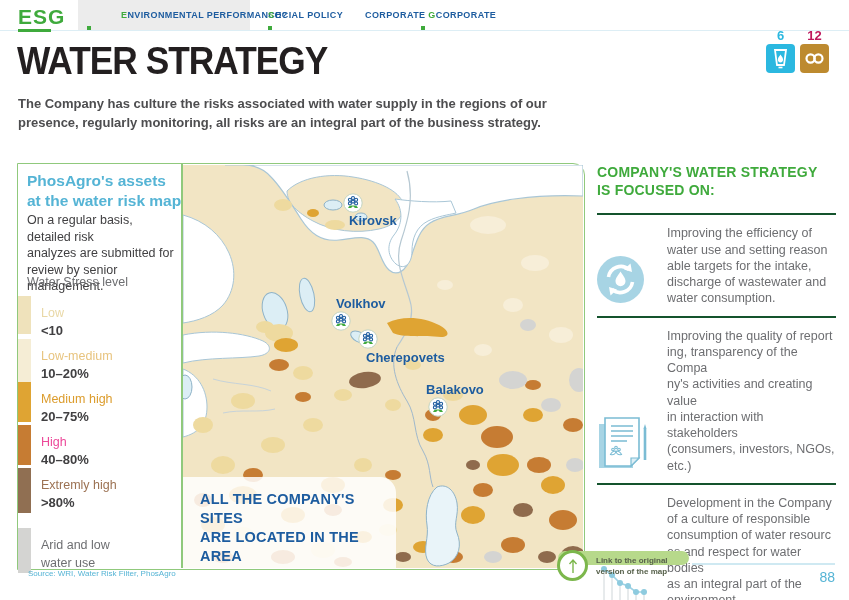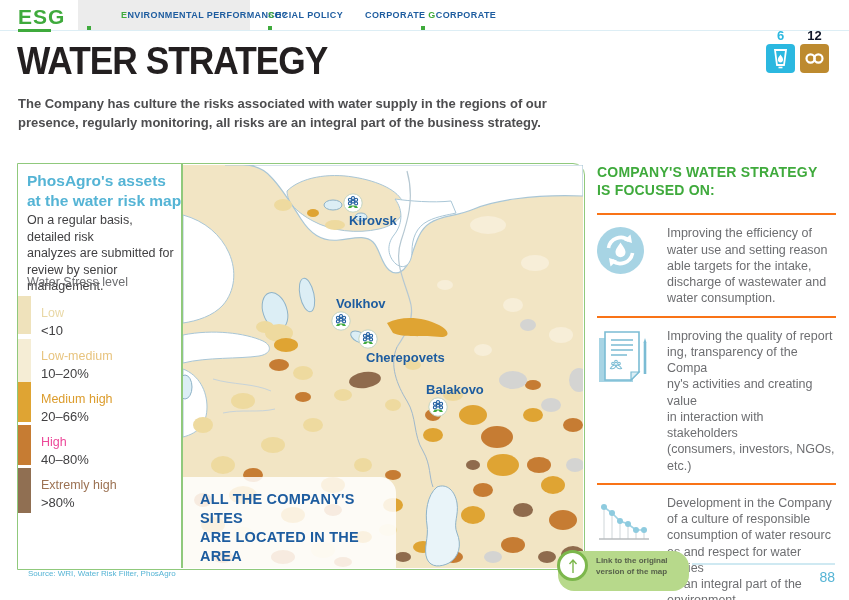--- a/index.html
+++ b/index.html
@@ -27,42 +27,42 @@
   .panel{left:17px;top:163px;width:566px;height:405px;border:1.5px solid #90c97c;border-radius:0 12px 12px 0;pointer-events:none;}
   .vline{left:181px;top:164px;width:2px;height:404px;background:#90c97c;}
   .sb-head{left:27px;top:171px;font-size:15.5px;font-weight:700;color:#55b4d5;line-height:1.3;}
   .sb-desc{left:27px;top:212px;width:152px;font-size:12.5px;color:#414042;line-height:1.32;}
   .sb-stress{left:27px;top:275px;font-size:12.5px;color:#6d6e71;}
   .legend{left:18px;top:296px;width:160px;}
   .lrow{display:flex;}
   .sw{width:13px;flex:0 0 13px;}
   .ltxt{padding-left:10px;padding-top:7px;}
   .lt{font-size:12.5px;line-height:15px;}
-  .lv{font-size:13px;font-weight:400;color:#414042;line-height:16px;}
+  .lv{font-size:13px;font-weight:700;color:#414042;line-height:16px;}
   .src{left:15px;top:569px;font-size:8px;color:#55b4d5;padding-left:13px;}
 
   
   .map{left:183px;top:164.5px;width:440px;height:403px;overflow:hidden;border-radius:0 10px 10px 0;}
   .map svg{display:block;}
   .city-label{position:absolute;font-size:13px;font-weight:700;color:#1d5c9f;white-space:nowrap;}
   .marker{position:absolute;width:20px;height:20px;}
   .callout{position:absolute;left:0;bottom:0;width:213px;height:91px;background:rgba(255,255,255,.85);
            border-radius:0 16px 0 0;padding:13px 0 0 17px;box-sizing:border-box;}
   .callout-text{font-size:14.5px;font-weight:700;color:#1d5c9f;line-height:1.32;letter-spacing:.2px;}
 
   
   .strat{left:597px;top:163px;width:239px;}
   .strat-head{font-size:14px;font-weight:700;color:#3faa3c;line-height:1.3;letter-spacing:.2px;margin-bottom:14px;}
-  .srow{display:flex;border-top:2px solid #f97316;padding:10px 0 9px 0;}
+  .srow{display:flex;border-top:2px solid #14532d;padding:10px 0 9px 0;align-items:flex-end;}
   .srow:last-child{border-bottom:2px solid #aadcec;}
   .sicon{flex:0 0 70px;padding-top:2px;}
   .stext{font-size:12.5px;color:#6d6e71;line-height:1.3;}
 
   
-  .pill{left:558px;top:551px;width:131px;height:40px;background:#b7d98b;border-radius:16px;}
+  .pill{left:558px;top:551px;width:131px;height:14px;background:#b7d98b;border-radius:16px;}
   .pill-circle{position:absolute;left:-1px;top:-1px;width:31px;height:31px;border-radius:50%;
                background:#fff;border:3.5px solid #7cb74c;box-sizing:border-box;display:flex;align-items:center;justify-content:center;}
   .pill-label{position:absolute;left:38px;top:4px;font-size:8px;font-weight:700;color:#57614b;line-height:1.4;}
   .foot-line{left:692px;top:563px;width:143px;height:2px;background:#cfe9f2;}
   .page-num{left:810px;top:569px;width:25px;text-align:right;font-size:14px;color:#55b4d5;}
 </style>
 </head>
 <body>
 
 <div class="page">
@@ -83,21 +83,21 @@
   </div>
   <div class="abs tab-sq" style="left:87px;"></div>
   <div class="abs tab-sq" style="left:268px;"></div>
   <div class="abs tab-sq" style="left:421px;"></div>
 
   <div class="abs title">WATER STRATEGY</div>
   <div class="abs intro pre">The Company has culture the risks associated with water supply in the regions of our
 presence, regularly monitoring, all risks are an integral part of the business strategy.</div>
 
   <div class="abs sdg-num" style="left: 766px; color: rgb(43, 184, 224);">6</div>
-  <div class="abs sdg-num" style="left: 800px; color: #0f172a;">12</div>
+  <div class="abs sdg-num" style="left: 800px; color: #be185d;">12</div>
   <div class="abs sdg-sq" style="left: 766px; background: rgb(43, 184, 224);">
     <svg width="29" height="29" viewBox="0 0 29 29">
       <path d="M9 6 H20 L18 21 H11 Z" fill="none" stroke="#fff" stroke-width="1.8"></path>
       <path d="M14.5 10.5 C15.8 12.5 17 13.9 17 15.3 A2.6 2.6 0 1 1 11.9 15.3 C11.9 13.9 13.2 12.5 14.5 10.5 Z" fill="#fff"></path>
       <path d="M12.5 23.5 H16.5" stroke="#fff" stroke-width="1.6"></path>
     </svg>
   </div>
   <div class="abs sdg-sq" style="left: 800px; background: rgb(189, 138, 47);">
     <svg width="29" height="29" viewBox="0 0 29 29">
       <g fill="none" stroke="#fff" stroke-width="2.2">
@@ -120,29 +120,34 @@
     <div class="lrow">
       <span class="sw" style="height: 38px; background: rgb(239, 226, 187);"></span>
       <span class="ltxt"><span class="lt" style="color: rgb(233, 216, 166);">Low</span><br><span class="lv">&lt;10</span></span>
     </div>
     <div class="lrow">
       <span class="sw" style="height: 43px; background: rgb(245, 237, 213);"></span>
       <span class="ltxt"><span class="lt" style="color: rgb(232, 196, 127);">Low-medium</span><br><span class="lv">10–20%</span></span>
     </div>
     <div class="lrow">
       <span class="sw" style="height: 40px; background: rgb(223, 164, 51);"></span>
-      <span class="ltxt"><span class="lt" style="color: rgb(220, 156, 44);">Medium high</span><br><span class="lv">20–66%</span></span>
+      <span class="ltxt"><span class="lt" style="color: rgb(220, 156, 44);">Medium high</span><br><span class="lv">20–75%</span></span>
     </div>
     <div class="lrow">
       <span class="sw" style="height: 40px; background: rgb(198, 124, 51);"></span>
       <span class="ltxt"><span class="lt" style="color: #ec4899;">High</span><br><span class="lv">40–80%</span></span>
     </div>
     <div class="lrow">
       <span class="sw" style="height: 45px; background: rgb(144, 111, 82);"></span>
       <span class="ltxt"><span class="lt" style="color: rgb(156, 114, 83);">Extremly high</span><br><span class="lv">&gt;80%</span></span>
+    </div>
+    <div class="lrow" style="margin-top:15px">
+      <span class="sw" style="height: 45px; background: rgb(212, 212, 210);"></span>
+      <span class="ltxt"><span class="lt pre" style="color: rgb(109, 110, 113);">Arid and low
+water use</span></span>
     </div>
   </div>
 
   <div class="abs src">Source: WRI, Water Risk Filter,  PhosAgro</div>
 
   <div class="abs map">
     <svg width="400" height="403" viewBox="0 0 400 403">
       <rect width="400" height="403" fill="#f2e5c4"></rect>
 
       <path d="M42,0 H400 V31 C348,29 310,36 291,44 C272,52 259,50 247,58 C236,65 233,78 228,92 C223,106 214,112 206,105 C198,98 197,84 190,77 C182,69 168,74 156,75 C138,77 127,68 118,54 C108,38 98,22 88,12 C81,4 72,0 60,0 Z" fill="#ffffff" stroke="#a9c6d6" stroke-width="1.2"></path>

